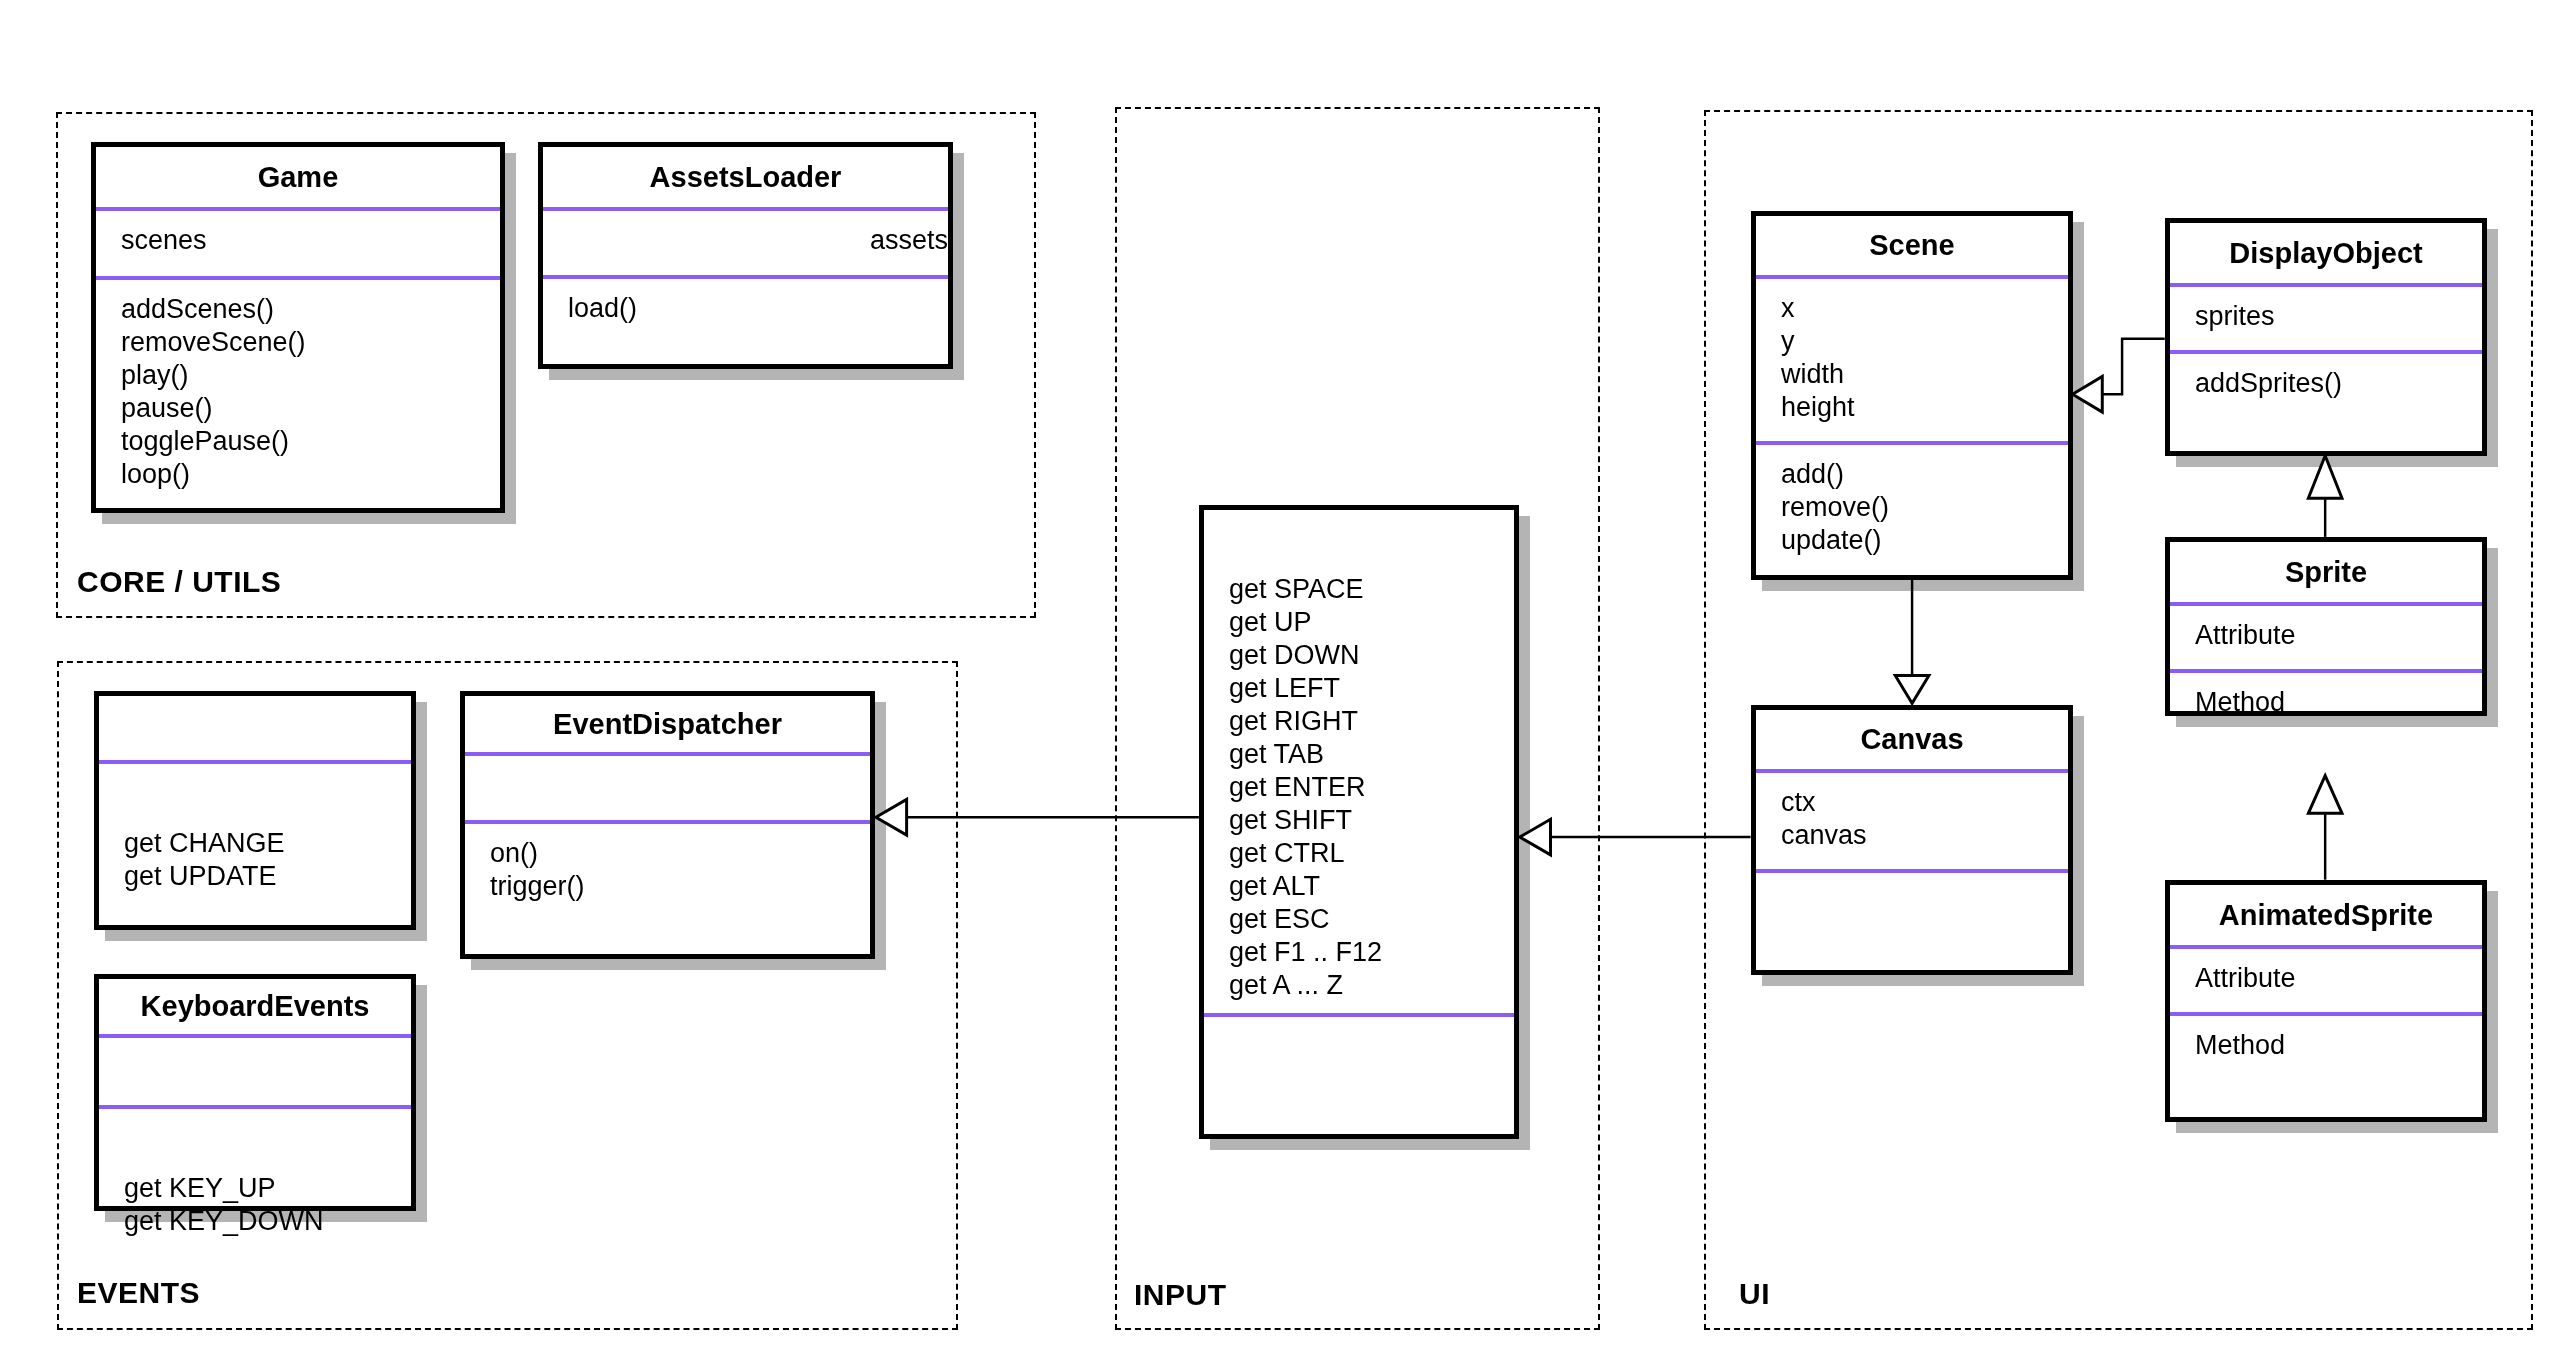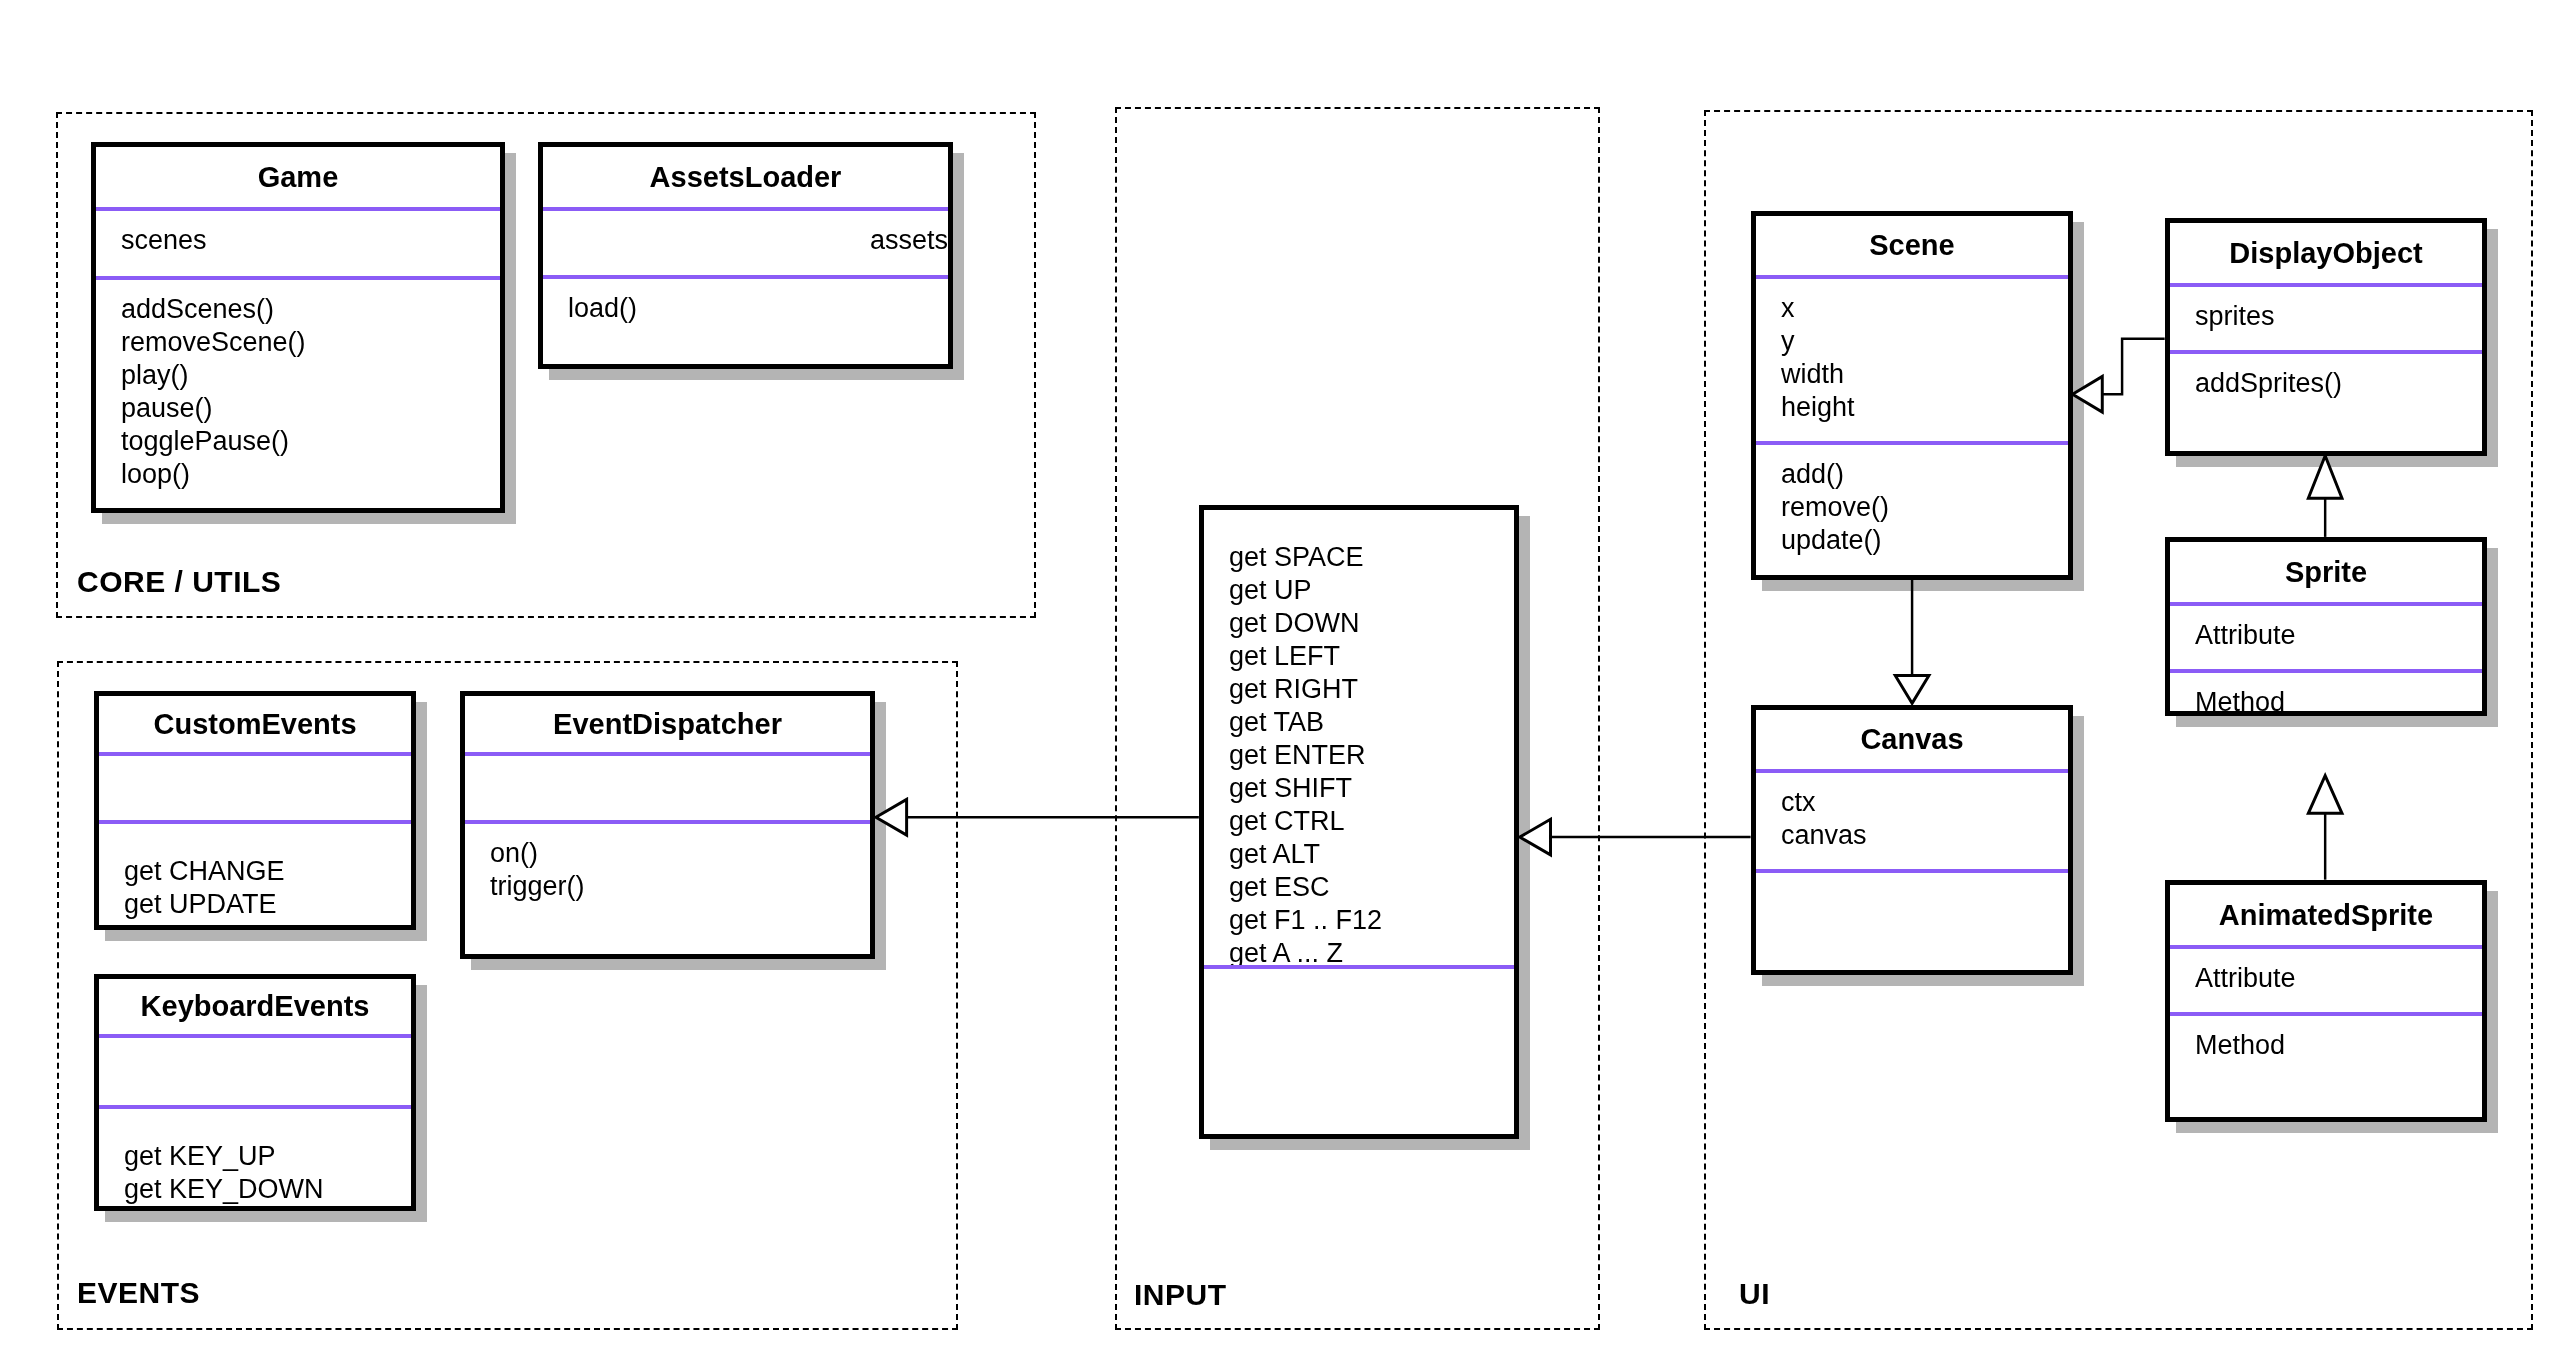--- a/index.html
+++ b/index.html
@@ -29,21 +29,21 @@
     box-sizing:border-box;
     border-bottom:4px solid #8b5cf6;
     overflow:hidden;
   }
   .row:last-child{border-bottom:none;}
   .title{
     display:flex;align-items:center;justify-content:center;
     font-weight:bold;font-size:29px;
   }
   .row.pad{padding-top:13px;}
-  .row.padlist{padding-top:31px;}
+  .row.padlist{padding-top:15px;margin-top:48px;}
   .member{
     font-size:27px;line-height:33px;
     padding-left:25px;white-space:nowrap;
   }
   
   #wires{position:absolute;left:0;top:0;pointer-events:none;}
 </style>
 </head>
 <body>
 
@@ -78,21 +78,20 @@
   <div class="row title" style="height:64px;">AssetsLoader</div>
   <div class="row pad" style="height:68px;text-align:right;">
     <div class="member">assets</div>
   </div>
   <div class="row pad" style="height:84px;">
     <div class="member">load()</div>
   </div>
 </div>
 
 <div class="cls" style="left:94px;top:691px;width:322px;height:239px;">
-  <div class="row title" style="height:60px;">CustomEvents</div>
   <div class="row" style="height:68px;"></div>
   <div class="row padlist" style="height:100px;">
     <div class="member">get CHANGE</div>
     <div class="member">get UPDATE</div>
   </div>
 </div>
 
 <div class="cls" style="left:460px;top:691px;width:415px;height:268px;">
   <div class="row title" style="height:60px;">EventDispatcher</div>
   <div class="row" style="height:68px;"></div>

